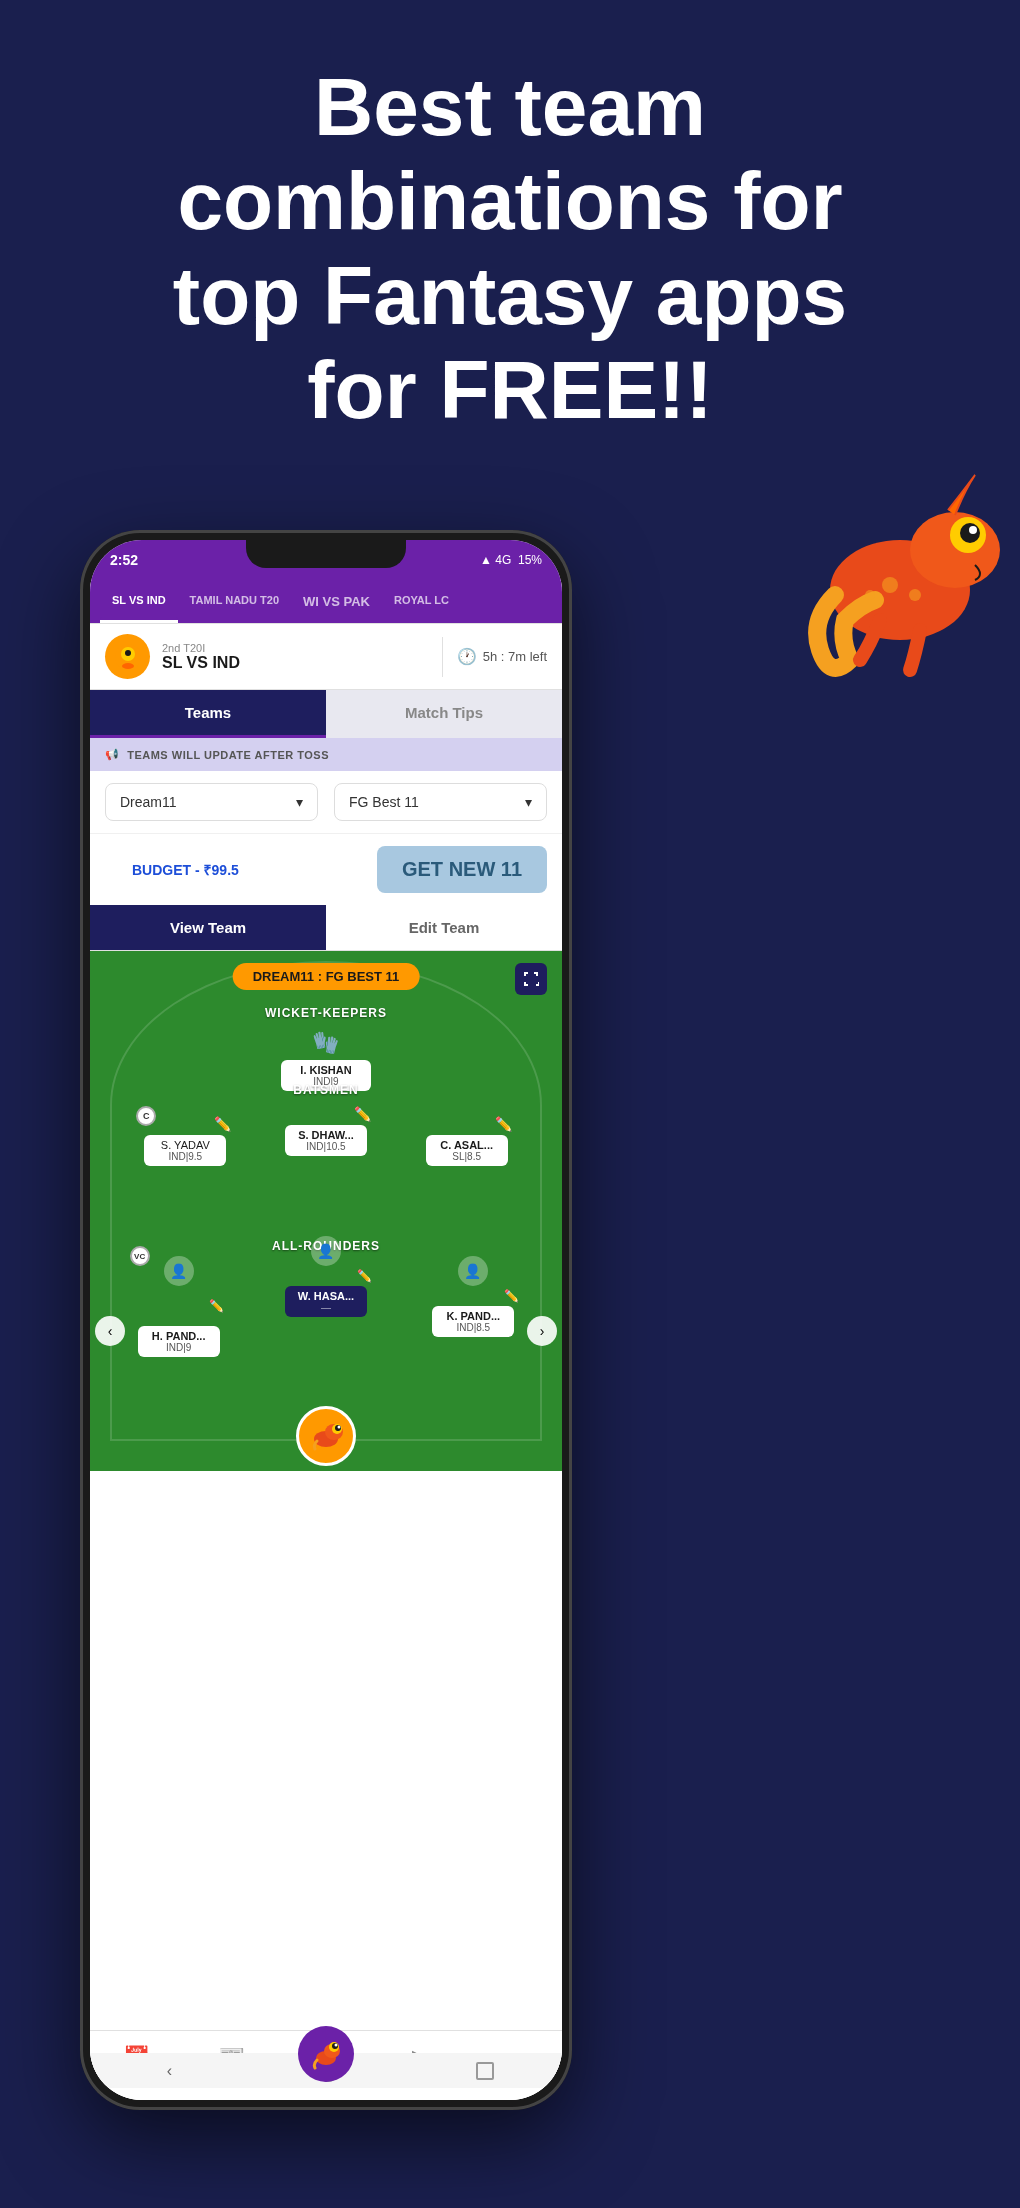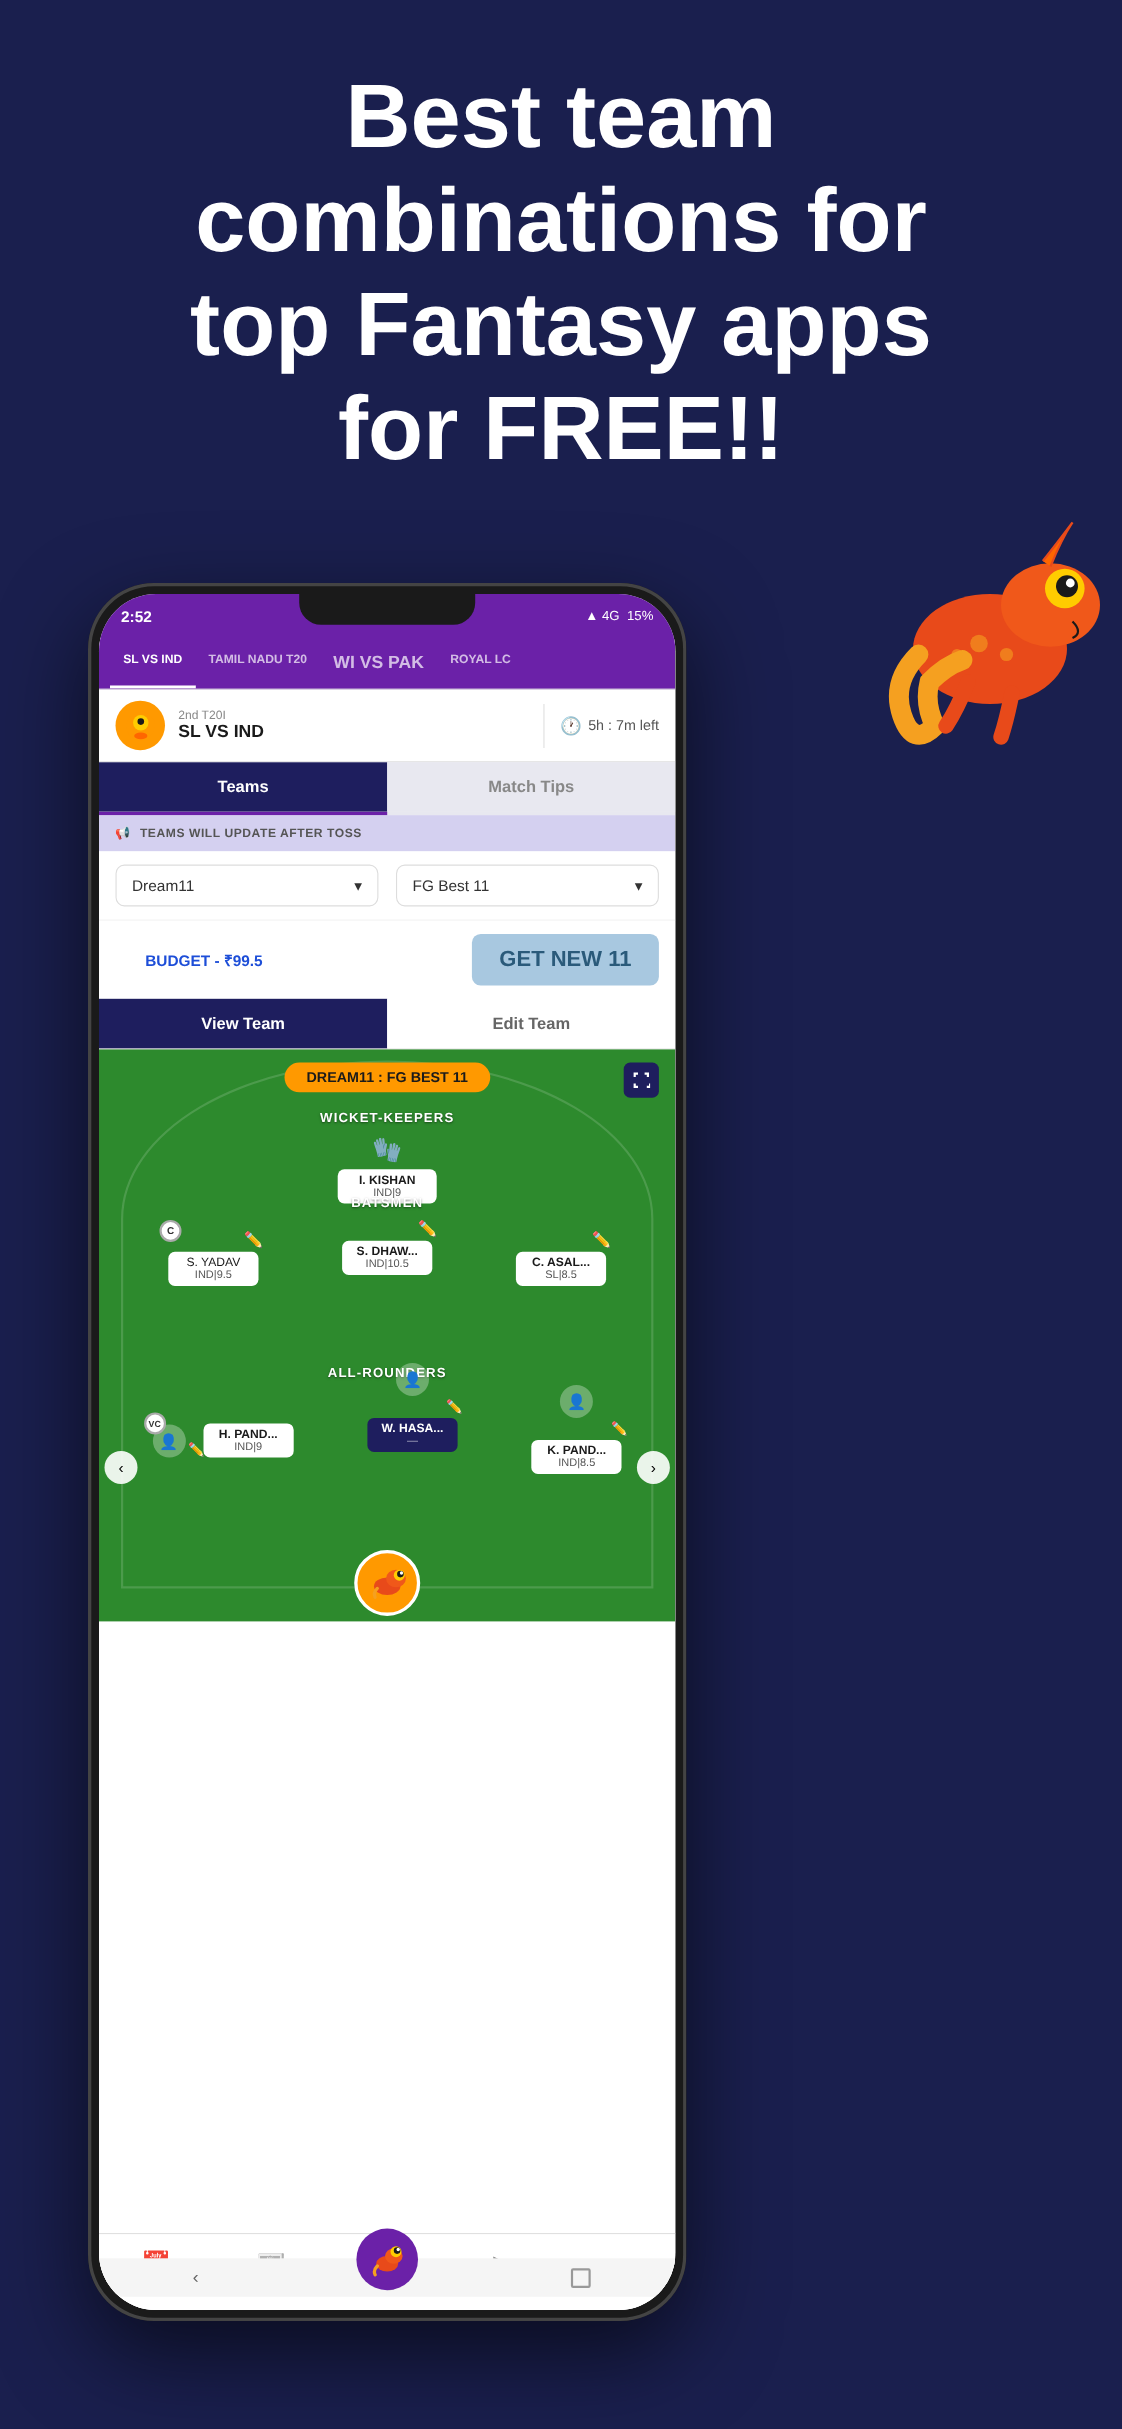--- a/index.html
+++ b/index.html
@@ -10,21 +10,21 @@
       font-family: Arial, sans-serif;
       overflow: hidden;
       position: relative;
     }
 
     
     .phone-frame {
       position: absolute;
       top: 530px;
       left: 80px;
-      width: 544px;
+      width: 492px;
       height: 1580px;
       background: #1a1a1a;
       border-radius: 60px;
       box-shadow: 0 30px 80px rgba(0,0,0,0.6), inset 0 0 0 3px #444;
       z-index: 10;
       overflow: hidden;
     }
 
     .phone-inner {
       position: absolute;
@@ -474,21 +474,21 @@
 
     <div class="app-content">
 
       <div class="match-tabs" style="background:#6b21a8;">
         <div class="match-tab active" style="color:white;border-bottom:3px solid white;font-size:11px;">
           <span>SL VS IND</span>
         </div>
         <div class="match-tab" style="color:rgba(255,255,255,0.7);font-size:11px;">
           <span>TAMIL NADU T20</span>
         </div>
-        <div class="match-tab" style="color:rgba(255,255,255,0.7);font-size:16px;">
+        <div class="match-tab" style="color:rgba(255,255,255,0.7);font-size:13px;">
           <span>WI VS PAK</span>
         </div>
         <div class="match-tab" style="color:rgba(255,255,255,0.7);font-size:11px;">
           <span>ROYAL LC</span>
         </div>
       </div>
 
       <div class="match-header">
         <div class="match-logo">
           <svg width="30" height="30" viewBox="0 0 30 30">
@@ -606,21 +606,21 @@
             </div>
           </div>
         </div>
 
         <div style="position:absolute;top:285px;left:0;right:0;text-align:center;">
           <span class="player-section-label">ALL-ROUNDERS</span>
         </div>
 
         <div style="position:absolute;top:305px;left:0;right:0;display:flex;justify-content:space-around;align-items:flex-start;padding:0 15px;">
 
-          <div style="display:flex;flex-direction:row;align-items:center;gap:3px;position:relative;margin-top:35px;">
+          <div style="display:flex;flex-direction:column;align-items:center;gap:13px;position:relative;">
             <div style="position:absolute;top:-10px;left:-8px;width:20px;height:20px;border-radius:50%;background:white;border:2px solid #aaa;font-size:8px;font-weight:800;display:flex;align-items:center;justify-content:center;color:#333;">VC</div>
             <div style="width:30px;height:30px;background:rgba(255,255,255,0.3);border-radius:50%;display:flex;align-items:center;justify-content:center;font-size:14px;">👤</div>
             <span style="font-size:12px;color:white;align-self:flex-end;margin-right:-5px;">✏️</span>
             <div style="background:white;border-radius:6px;padding:4px 10px;text-align:center;min-width:82px;">
               <div style="font-size:11px;font-weight:700;color:#1a1a1a;">H. PAND...</div>
               <div style="font-size:10px;color:#555;">IND|9</div>
             </div>
           </div>
 
           <div style="display:flex;flex-direction:column;align-items:center;gap:3px;position:relative;margin-top:-20px;">

